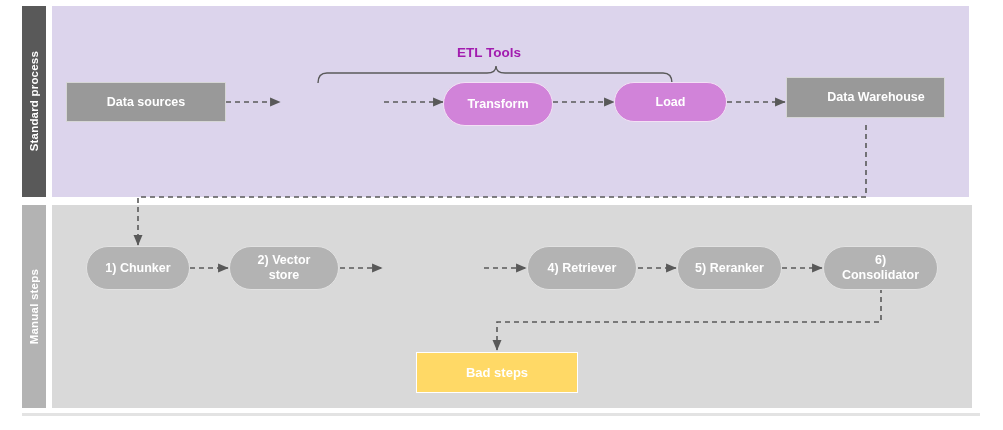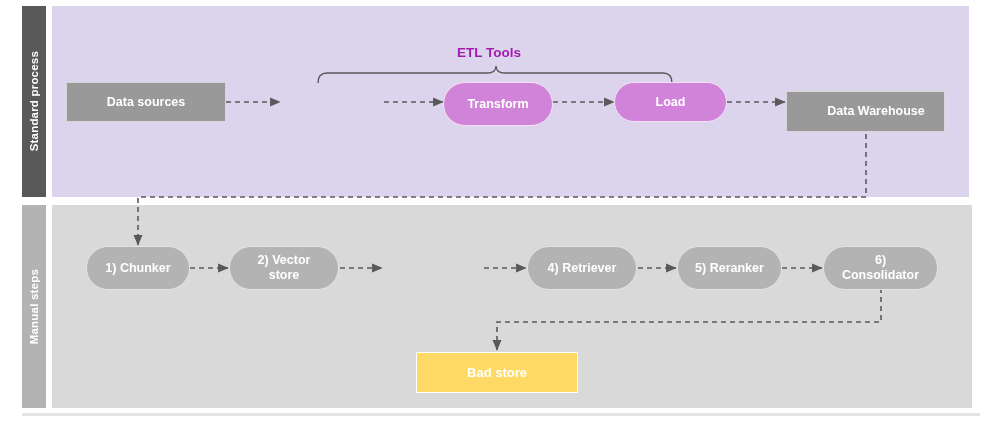--- a/index.html
+++ b/index.html
@@ -149,28 +149,28 @@
 
   <div class="bracket-label" style="left:457px; top:45px;">ETL Tools</div>
 
   <div class="node rect gray" style="left:66px; top:82px; width:160px; height:40px;">Data sources</div>
 
 
   <div class="node pill magenta" style="left:443px; top:82px; width:110px; height:44px;">Transform</div>
 
   <div class="node pill magenta" style="left:614px; top:82px; width:113px; height:40px;">Load</div>
 
-  <div class="node rect gray" style="left:786px; top:91px; width:159px; height:41px;padding-left:27px;">Data Warehouse</div>
+  <div class="node rect gray" style="left:786px; top:77px; width:159px; height:41px;padding-left:27px;">Data Warehouse</div>
 
   <div class="node pill steel" style="left:86px; top:246px; width:104px; height:44px;">1) Chunker</div>
 
   <div class="node pill steel" style="left:229px; top:246px; width:110px; height:44px; padding:0 18px;">2) Vector store</div>
 
 
   <div class="node pill steel" style="left:527px; top:246px; width:110px; height:44px;">4) Retriever</div>
 
   <div class="node pill steel" style="left:677px; top:246px; width:105px; height:44px;">5) Reranker</div>
 
   <div class="node pill steel" style="left:823px; top:246px; width:115px; height:44px; padding:0 12px;">6) Consolidator</div>
 
-  <div class="node rect yellow" style="left:416px; top:352px; width:162px; height:41px; font-size:13px;">Bad store</div>
+  <div class="node rect yellow" style="left:416px; top:352px; width:162px; height:41px; font-size:13px;">Bad steps</div>
 
 </div>
 
 </body></html>

